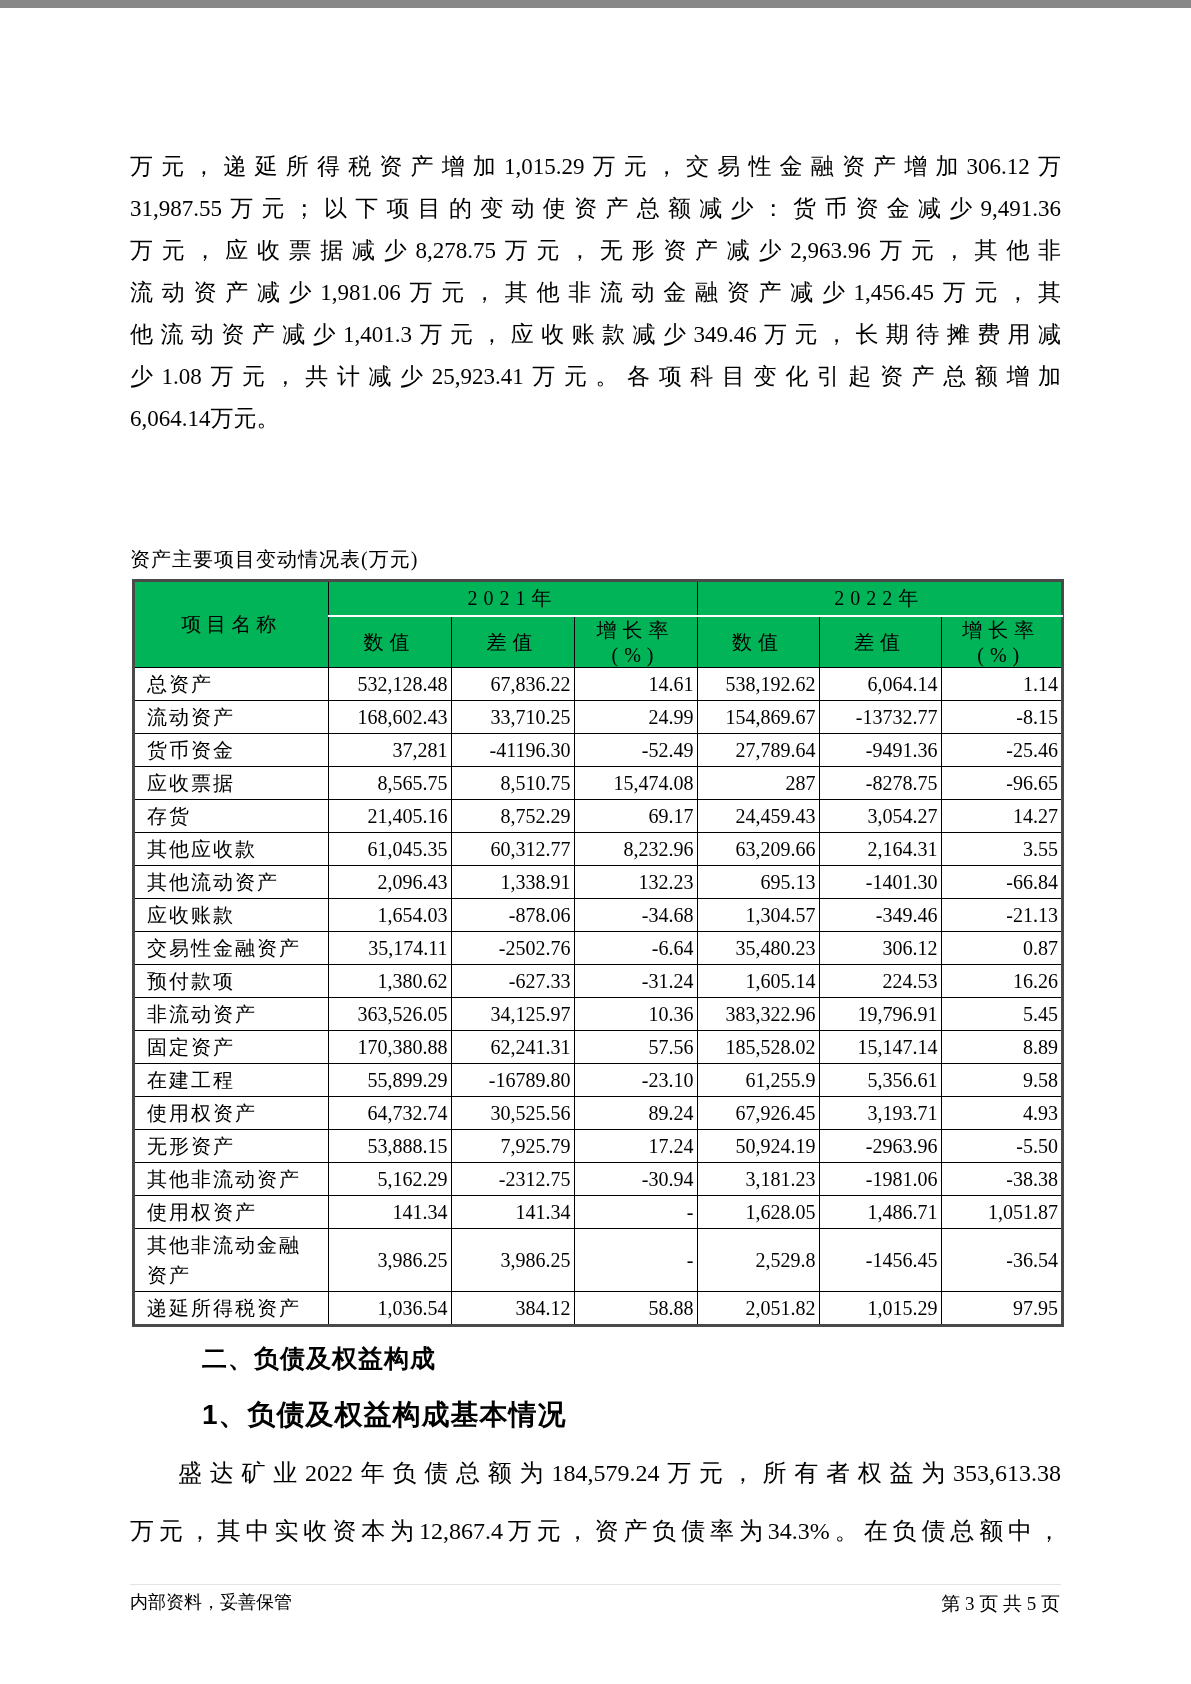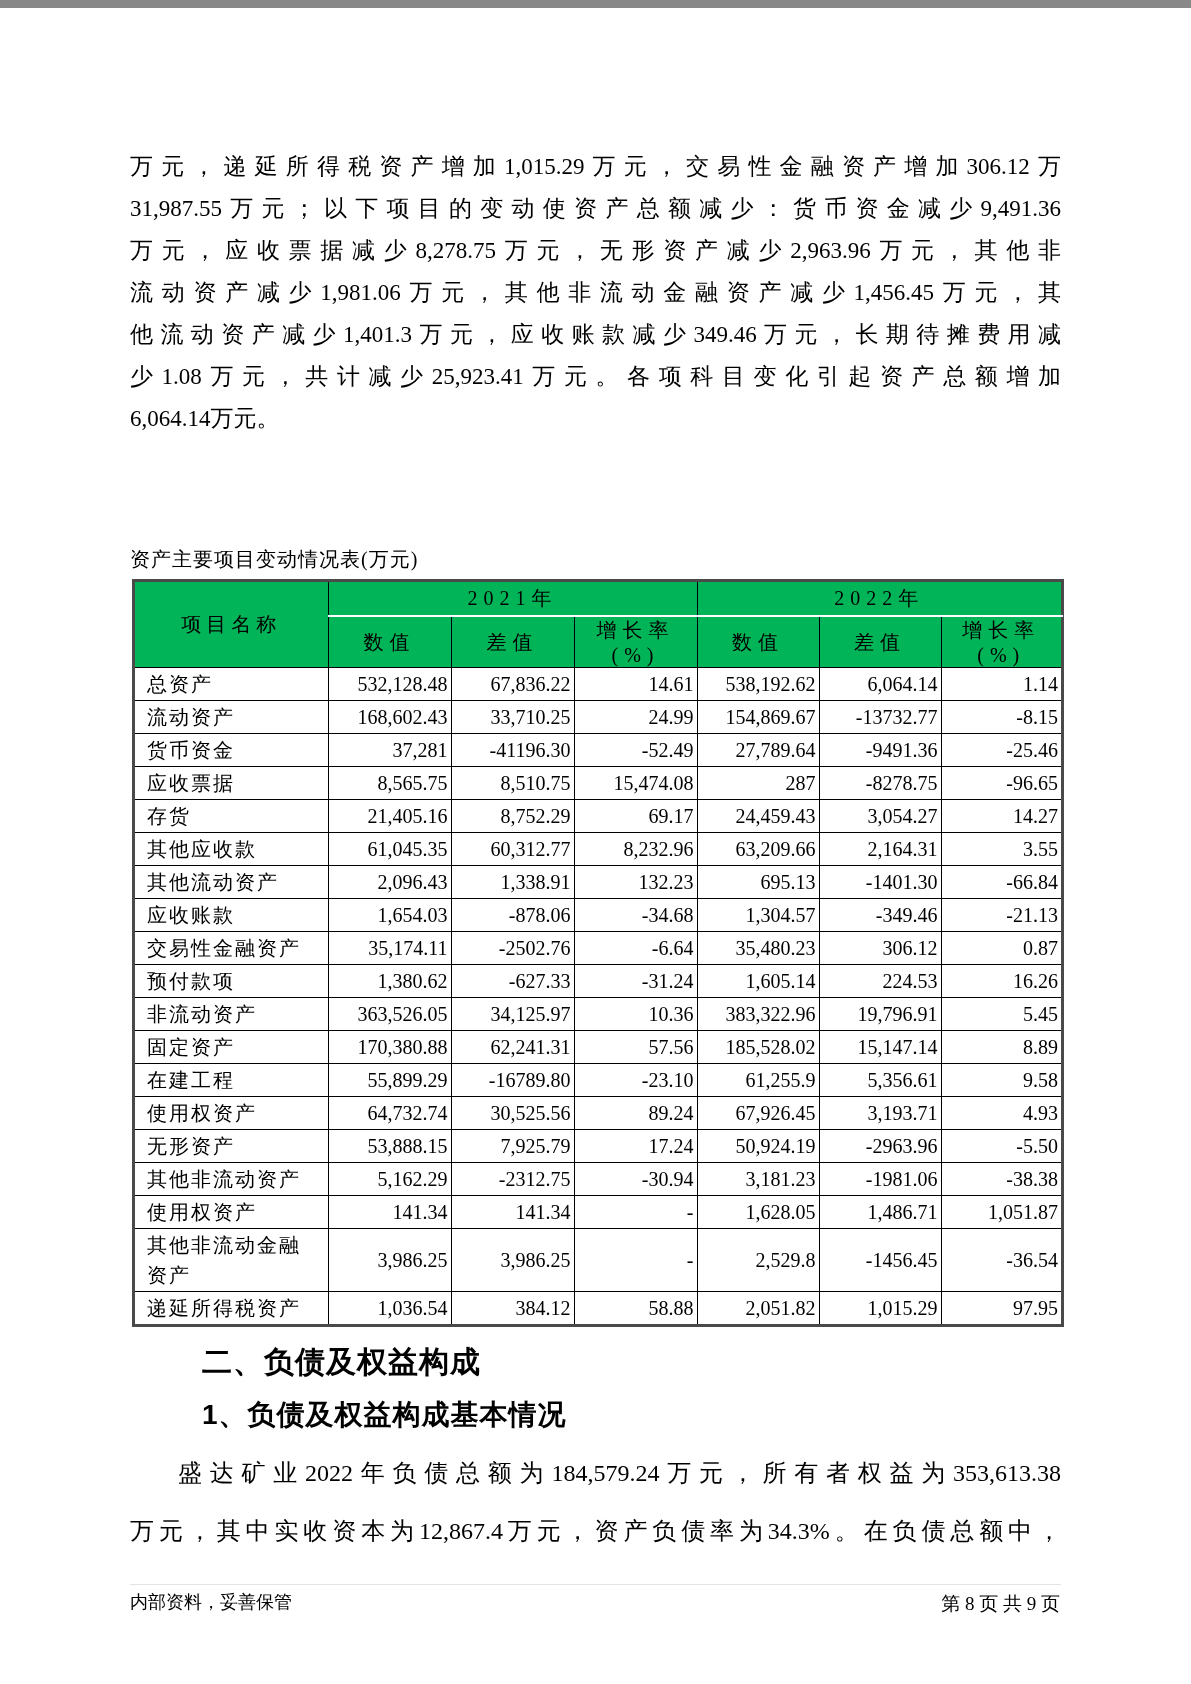--- a/index.html
+++ b/index.html
@@ -58,21 +58,21 @@
     line-height: 30px;
   }
   .asset-table td.c-num { text-align: right; padding: 1px 3px 1px 2px; }
 
   
   .heading {
     position: absolute; left: 202px;
     font-family: "Liberation Sans", "DejaVu Sans", sans-serif;
     font-weight: bold; color: #000;
   }
-  .h-section { top: 1334px; font-size: 30px; letter-spacing: 1px; }
+  .h-section { top: 1334px; font-size: 25px; letter-spacing: 1px; }
   .h-sub     { top: 1388px; font-size: 28px; letter-spacing: 1px; }
 
   
   .footer-rule {
     position: absolute; top: 1576px; left: 130px; width: 931px;
     height: 1px; background: #e3e3e3;
   }
   .footer-left {
     position: absolute; top: 1582px; left: 130px;
     font-family: "Liberation Sans", "DejaVu Sans", sans-serif;
@@ -303,15 +303,15 @@
   <div class="heading h-section">二、负债及权益构成</div>
   <div class="heading h-sub">1、负债及权益构成基本情况</div>
 
   <div class="para para2">
       <div class="tline">盛达矿业2022年负债总额为184,579.24万元，所有者权益为353,613.38</div>
       <div class="tline">万元，其中实收资本为12,867.4万元，资产负债率为34.3%。在负债总额中，</div>
     </div>
 
   <div class="footer-rule"></div>
   <div class="footer-left">内部资料，妥善保管</div>
-  <div class="footer-right">第 8 页  共 9 页</div>
+  <div class="footer-right">第 3 页  共 5 页</div>
 
 </div>
 
 </body></html>

